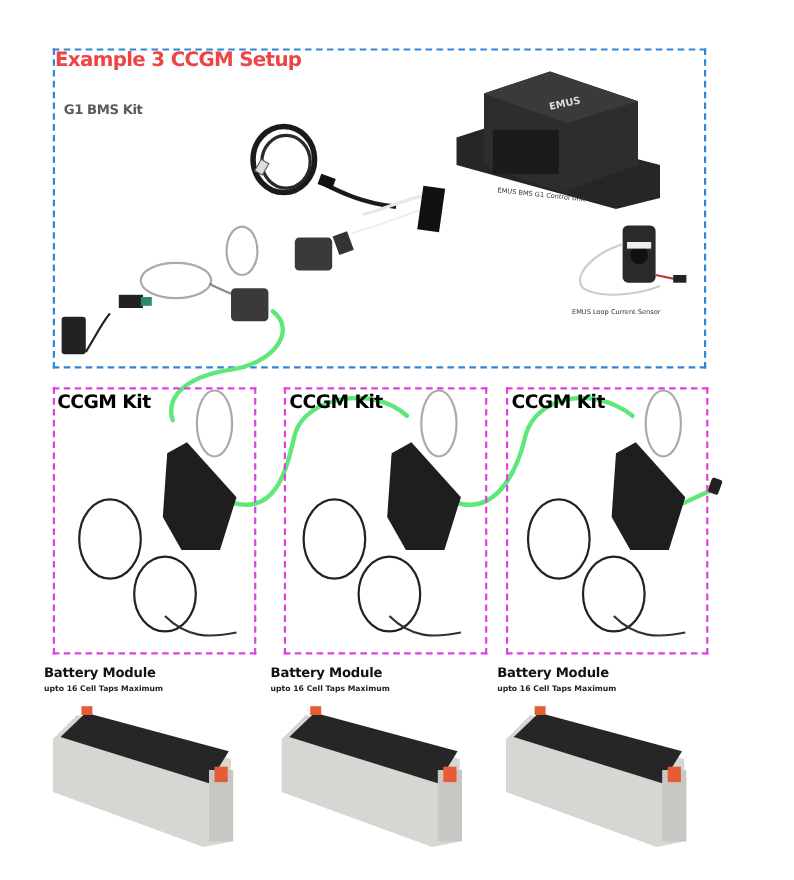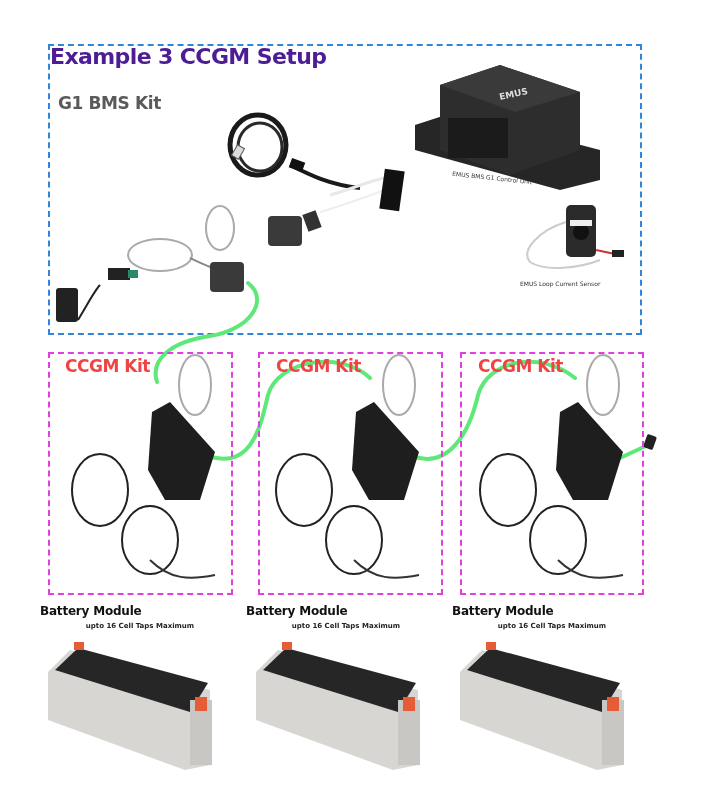--- a/index.html
+++ b/index.html
@@ -1,28 +1,28 @@
 <!DOCTYPE html>
 <html><head>
 <meta charset="utf-8">
 <style>
   * { box-sizing: border-box; margin: 0; padding: 0; }
   html, body { width: 722px; height: 800px; background: #ffffff; overflow: hidden; }
   body { position: relative; font-family: "DejaVu Sans", "Liberation Sans", sans-serif; }
   .abs { position: absolute; }
 
-  .title { left: 50px; top: 44px; font-size: 22px; font-weight: bold; color: #4c1d95; letter-spacing: -0.6px; }
+  .title { left: 50px; top: 44px; font-size: 18px; font-weight: bold; color: #ef4444; letter-spacing: -0.6px; }
   .bms-box { left: 48px; top: 44px; width: 594px; height: 291px; border: 2px dashed #2f86d9; }
-  .bms-label { left: 58px; top: 93px; font-size: 17px; font-weight: bold; color: #5a5a5a; letter-spacing: -0.4px; }
+  .bms-label { left: 58px; top: 93px; font-size: 12px; font-weight: bold; color: #5a5a5a; letter-spacing: -0.4px; }
 
   .ccgm-box { top: 352px; height: 243px; border: 2px dashed #e040e0; }
-  .ccgm-label { font-size: 17px; font-weight: bold; color: #ef4444; letter-spacing: -0.5px; margin-left: 13px; }
+  .ccgm-label { font-size: 17px; font-weight: bold; color: #000000; letter-spacing: -0.5px; }
 
   .batt-title { font-size: 12px; font-weight: bold; color: #111; width: 200px; letter-spacing: -0.2px; }
-  .batt-sub { font-size: 7px; font-weight: bold; color: #222; text-align: center; width: 200px; }
+  .batt-sub { font-size: 7px; font-weight: bold; color: #222; width: 200px; }
 
   .caption { font-size: 6px; color: #333; }
   svg { position: absolute; left: 0; top: 0; }
 </style>
 </head>
 <body>
 
 <div class="abs bms-box"></div>
 <div class="abs title">Example 3 CCGM Setup</div>
 <div class="abs bms-label">G1 BMS Kit</div>

